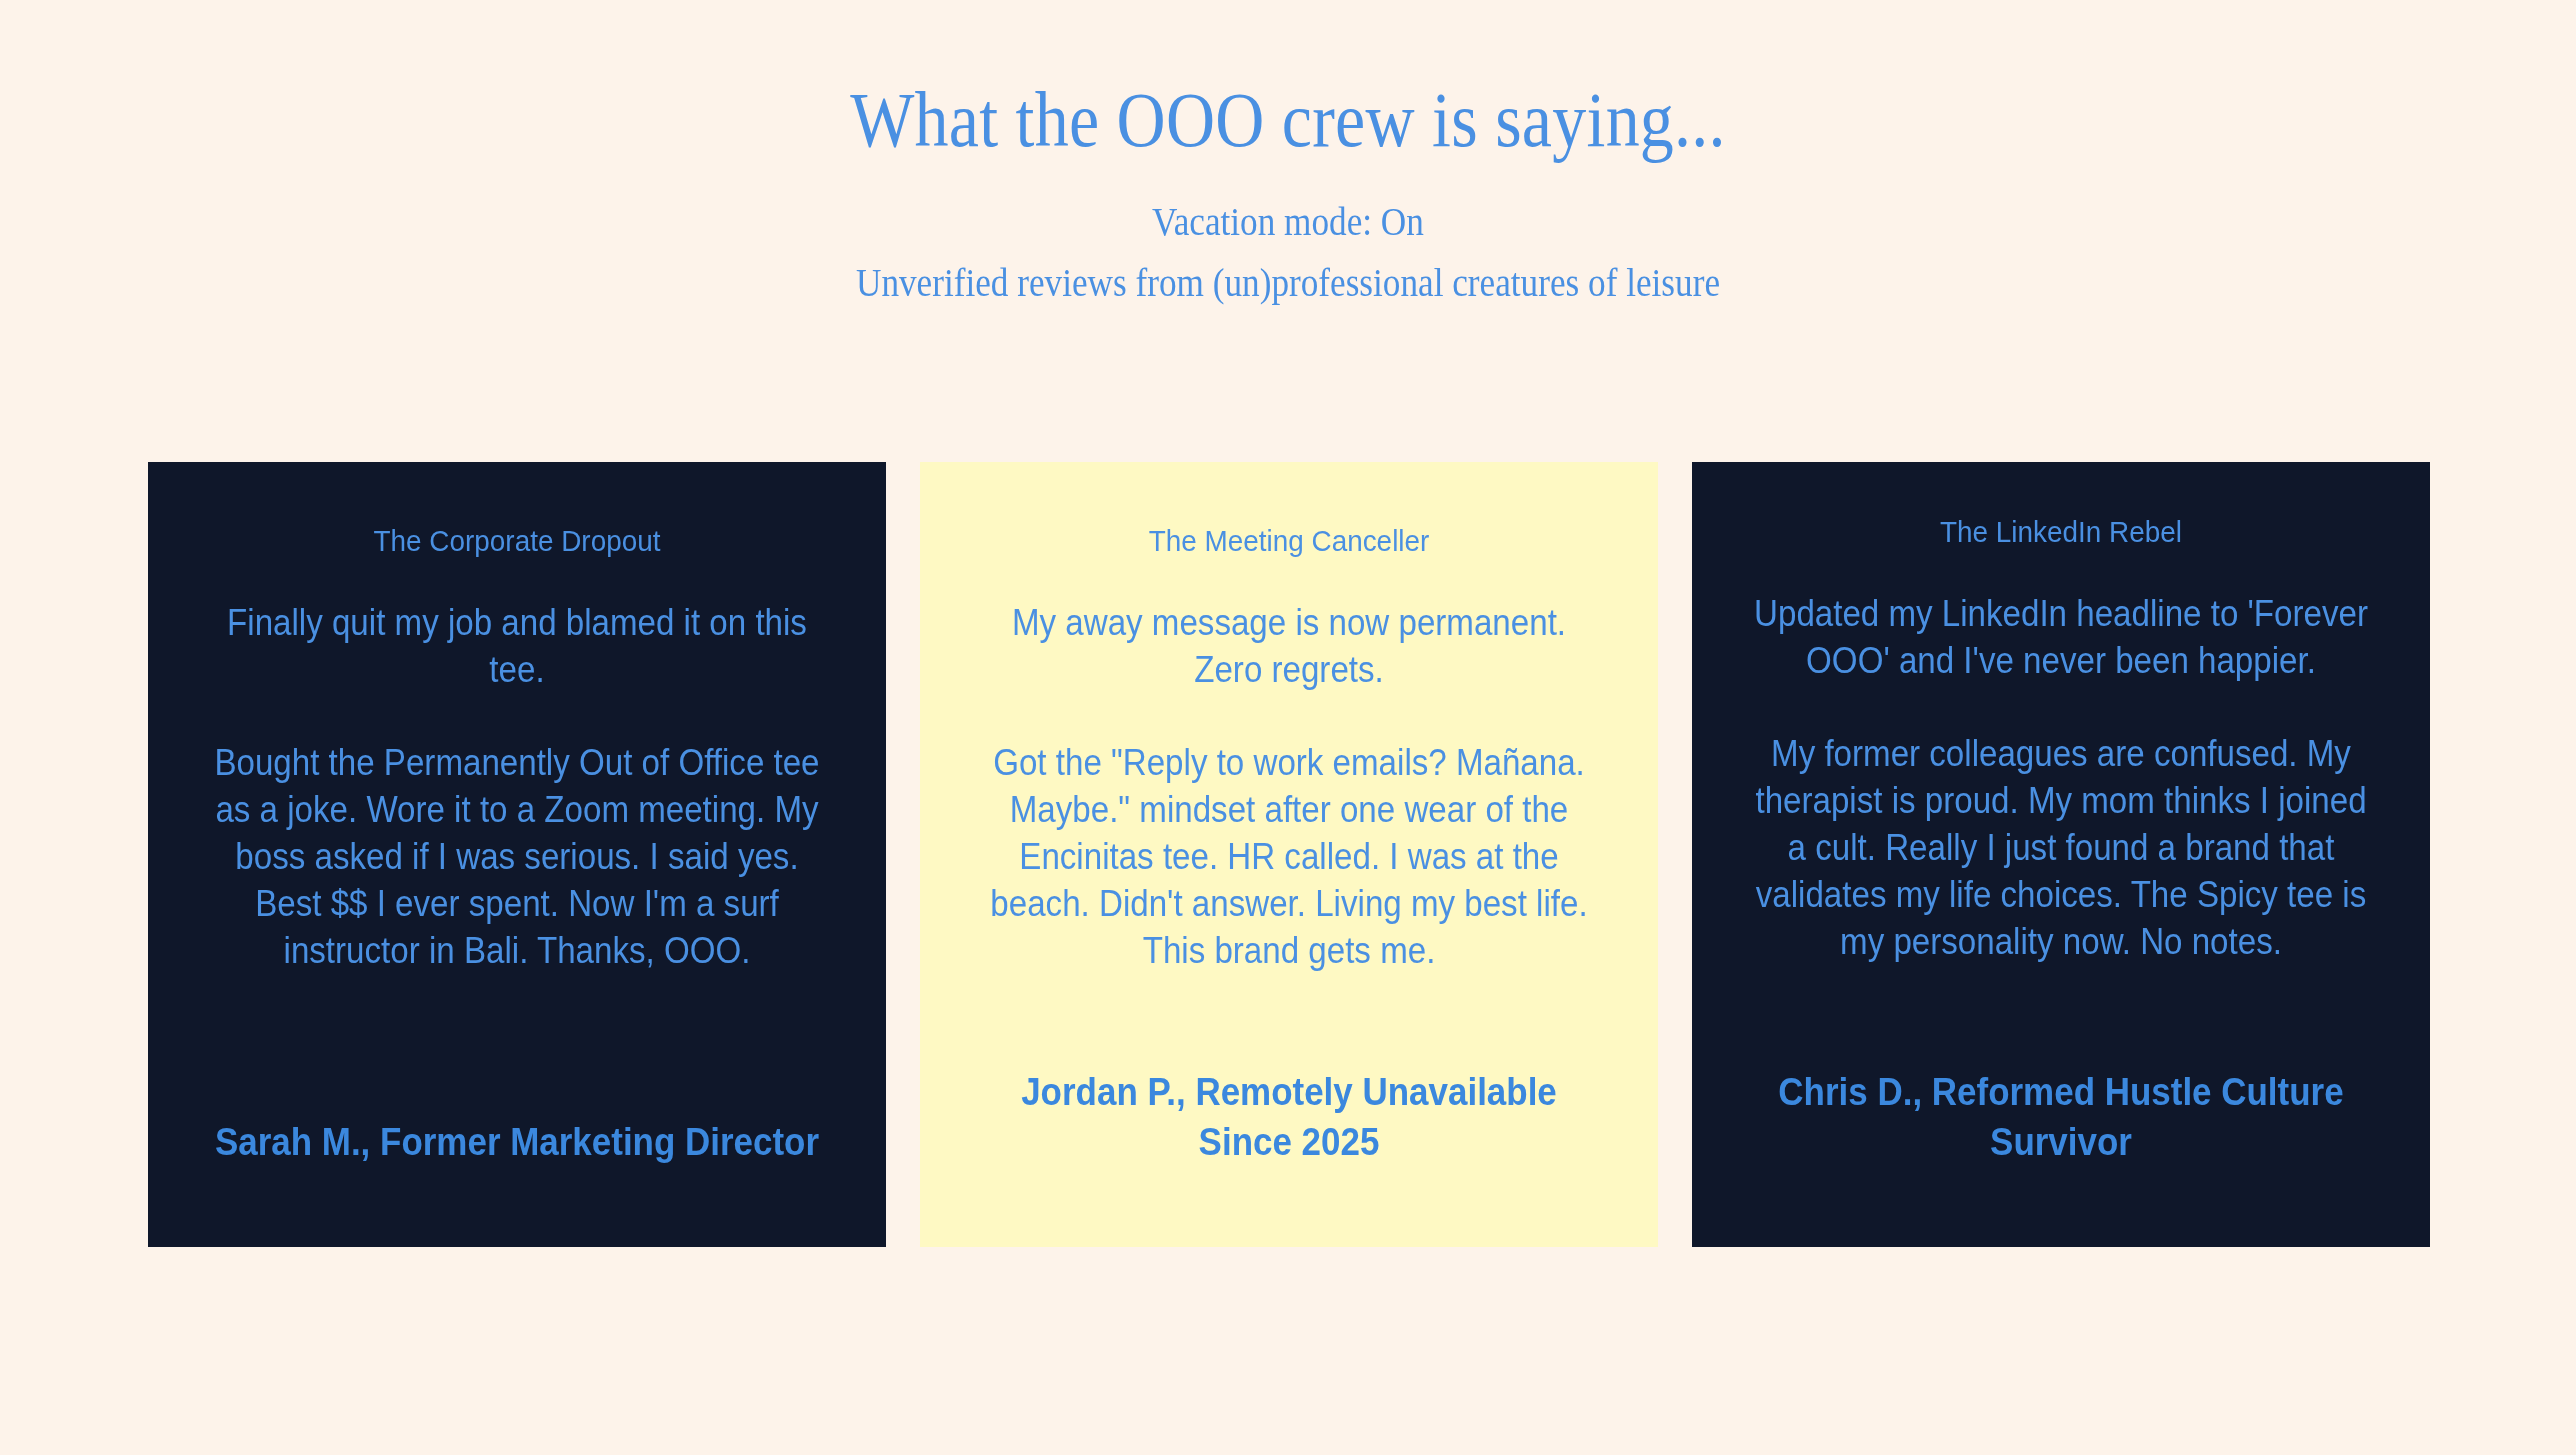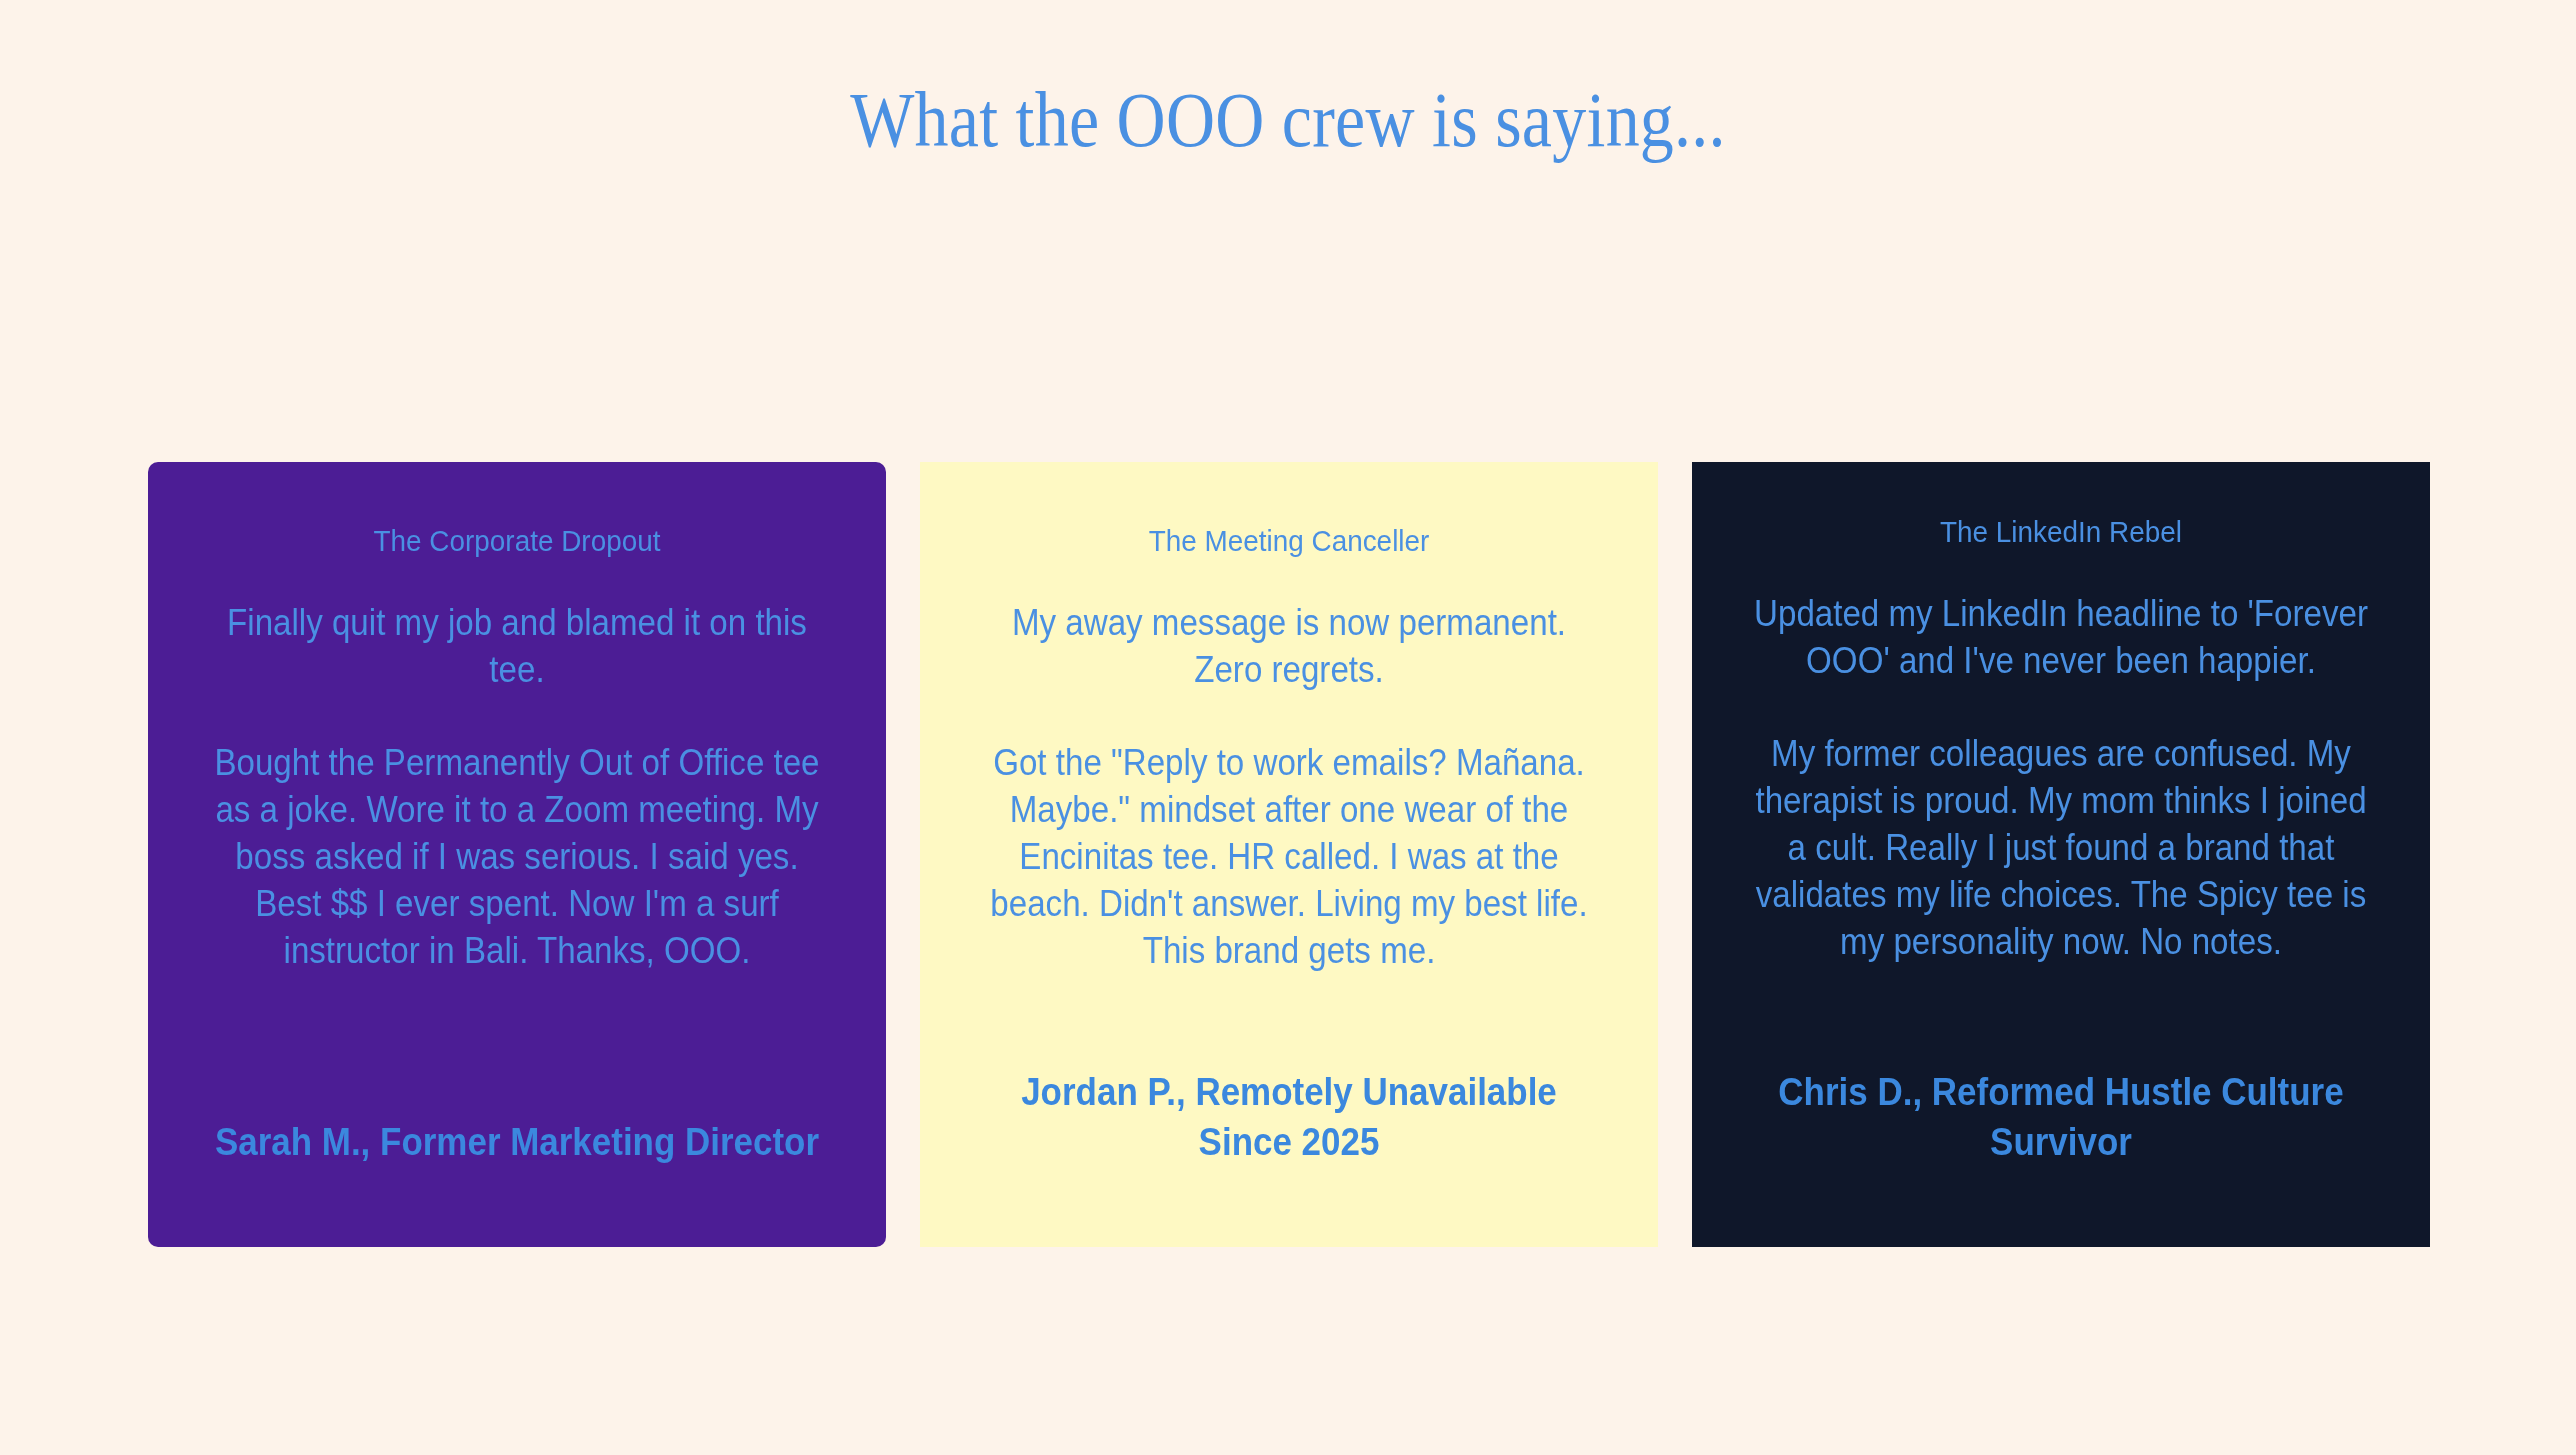--- a/index.html
+++ b/index.html
@@ -125,25 +125,29 @@
   }
 </style>
 </head>
 <body style="background: rgb(253, 243, 234);">
 
 <div class="page" style="background: rgb(253, 243, 234);">
 
   <div class="header">
     <div class="page-title" style="color: rgb(74, 144, 226);">What the OOO crew is saying...</div>
 
+    <div class="subtitle-block">
+      <div class="subtitle-line" style="color: rgb(74, 144, 226);">Vacation mode: On</div>
+      <div class="subtitle-line" style="color: rgb(74, 144, 226);">Unverified reviews from (un)professional creatures of leisure</div>
+    </div>
   </div>
 
   <div class="cards-row">
 
-    <div class="card" style="background: #4c1d95; border-radius: 10px;">
+    <div class="card" style="background: #0f172a;">
       <div class="card-header" style="color: rgb(74, 144, 226);">The Corporate Dropout</div>
       <div class="card-body card-body--first" style="color: rgb(74, 144, 226);">
         <p>Finally quit my job and blamed it on this tee.</p>
         <p>Bought the Permanently Out of Office tee as a joke. Wore it to a Zoom meeting. My boss asked if I was serious. I said yes. Best $$ I ever spent. Now I'm a surf instructor in Bali. Thanks, OOO.</p>
       </div>
       <div class="card-attribution" style="color: rgb(59, 136, 222);">Sarah M., Former Marketing Director</div>
     </div>
 
     <div class="card" style="background: #fef9c3;">
       <div class="card-header" style="color: rgb(74, 144, 226);">The Meeting Canceller</div>

